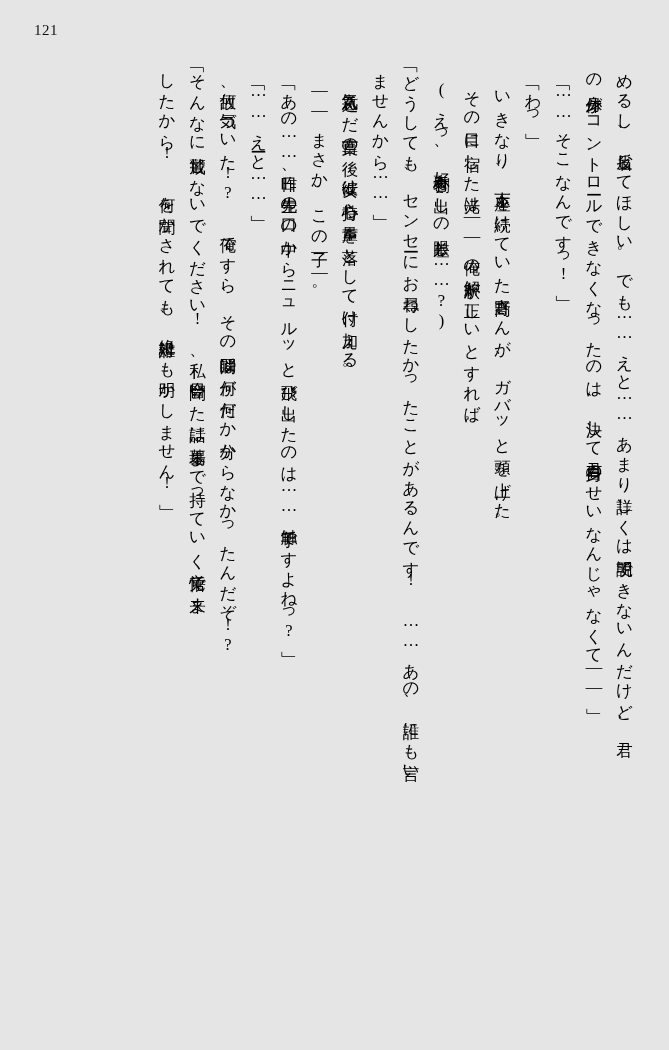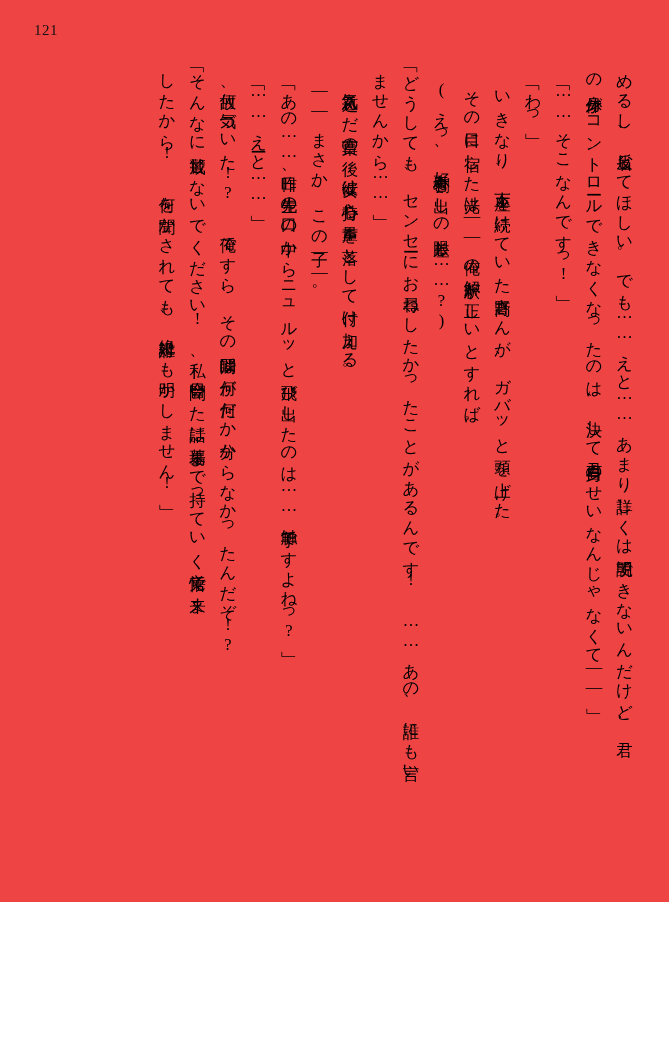--- a/index.html
+++ b/index.html
@@ -3,22 +3,22 @@
 <meta charset="utf-8">
 <style>
   html, body {
     margin: 0;
     padding: 0;
     background: #ffffff;
   }
   .page {
     position: relative;
     width: 669px;
-    height: 902px;
-    background: #ef4444;
+    height: 1050px;
+    background: #e5e5e5;
     overflow: hidden;
     font-family: "Liberation Serif", "DejaVu Serif", serif;
     color: #000000;
   }
   .page-number {
     position: absolute;
     top: 22px;
     left: 34px;
     font-size: 15px;
     font-family: "Liberation Serif", "DejaVu Serif", serif;

